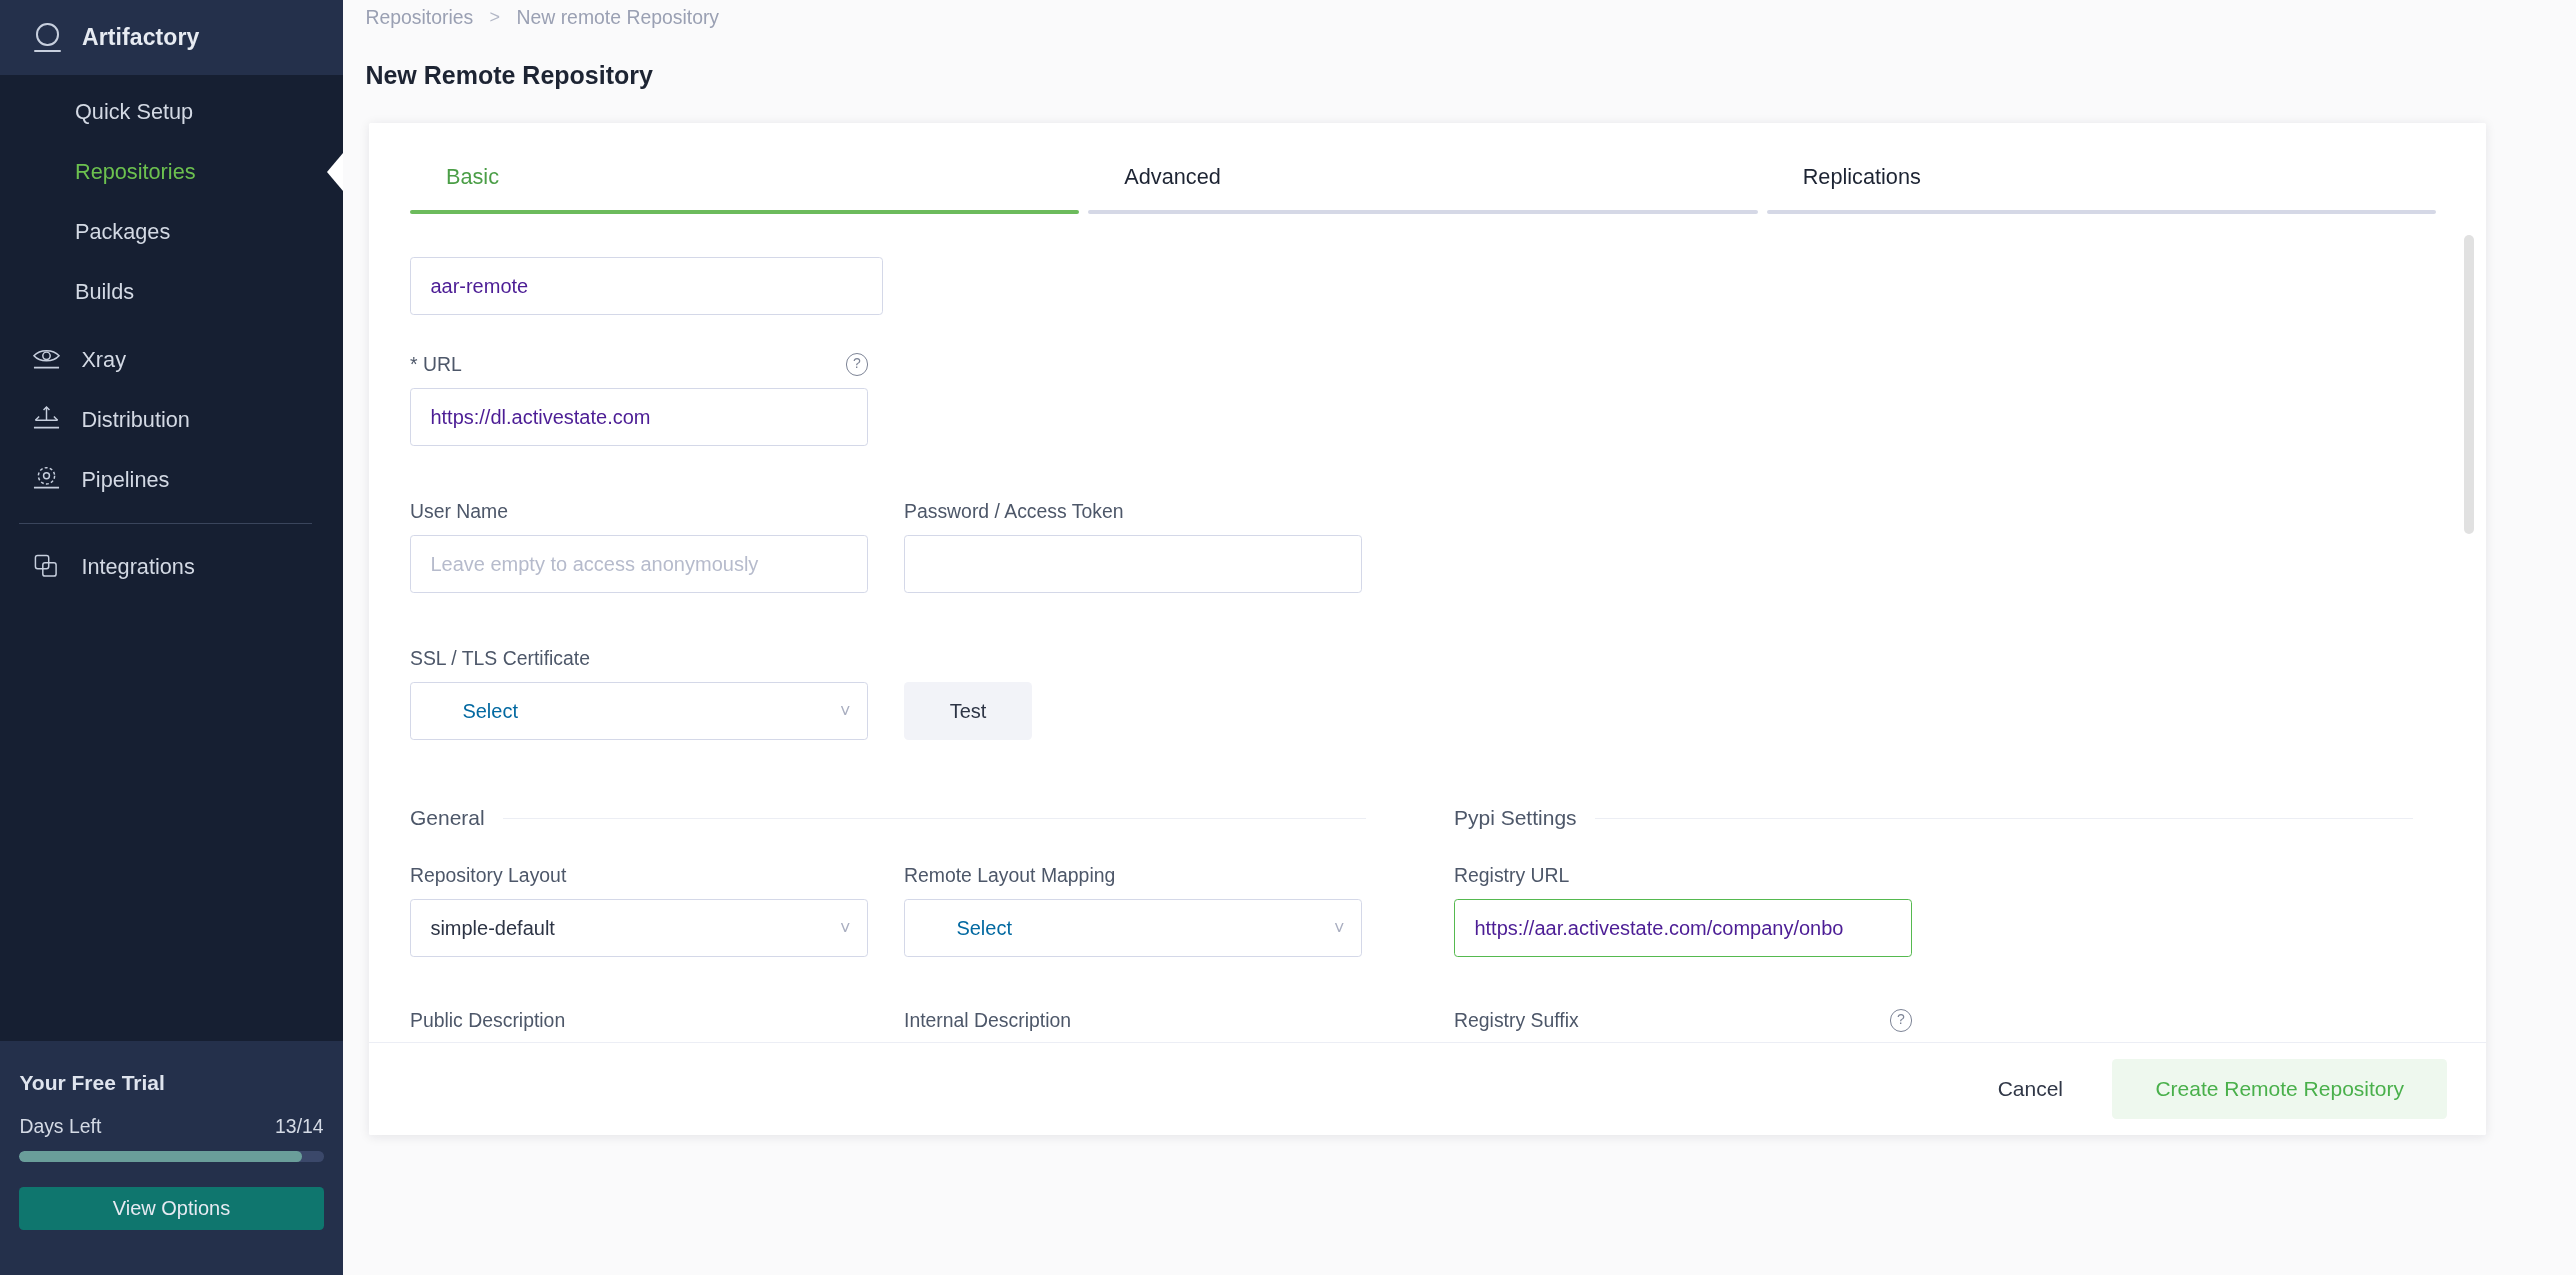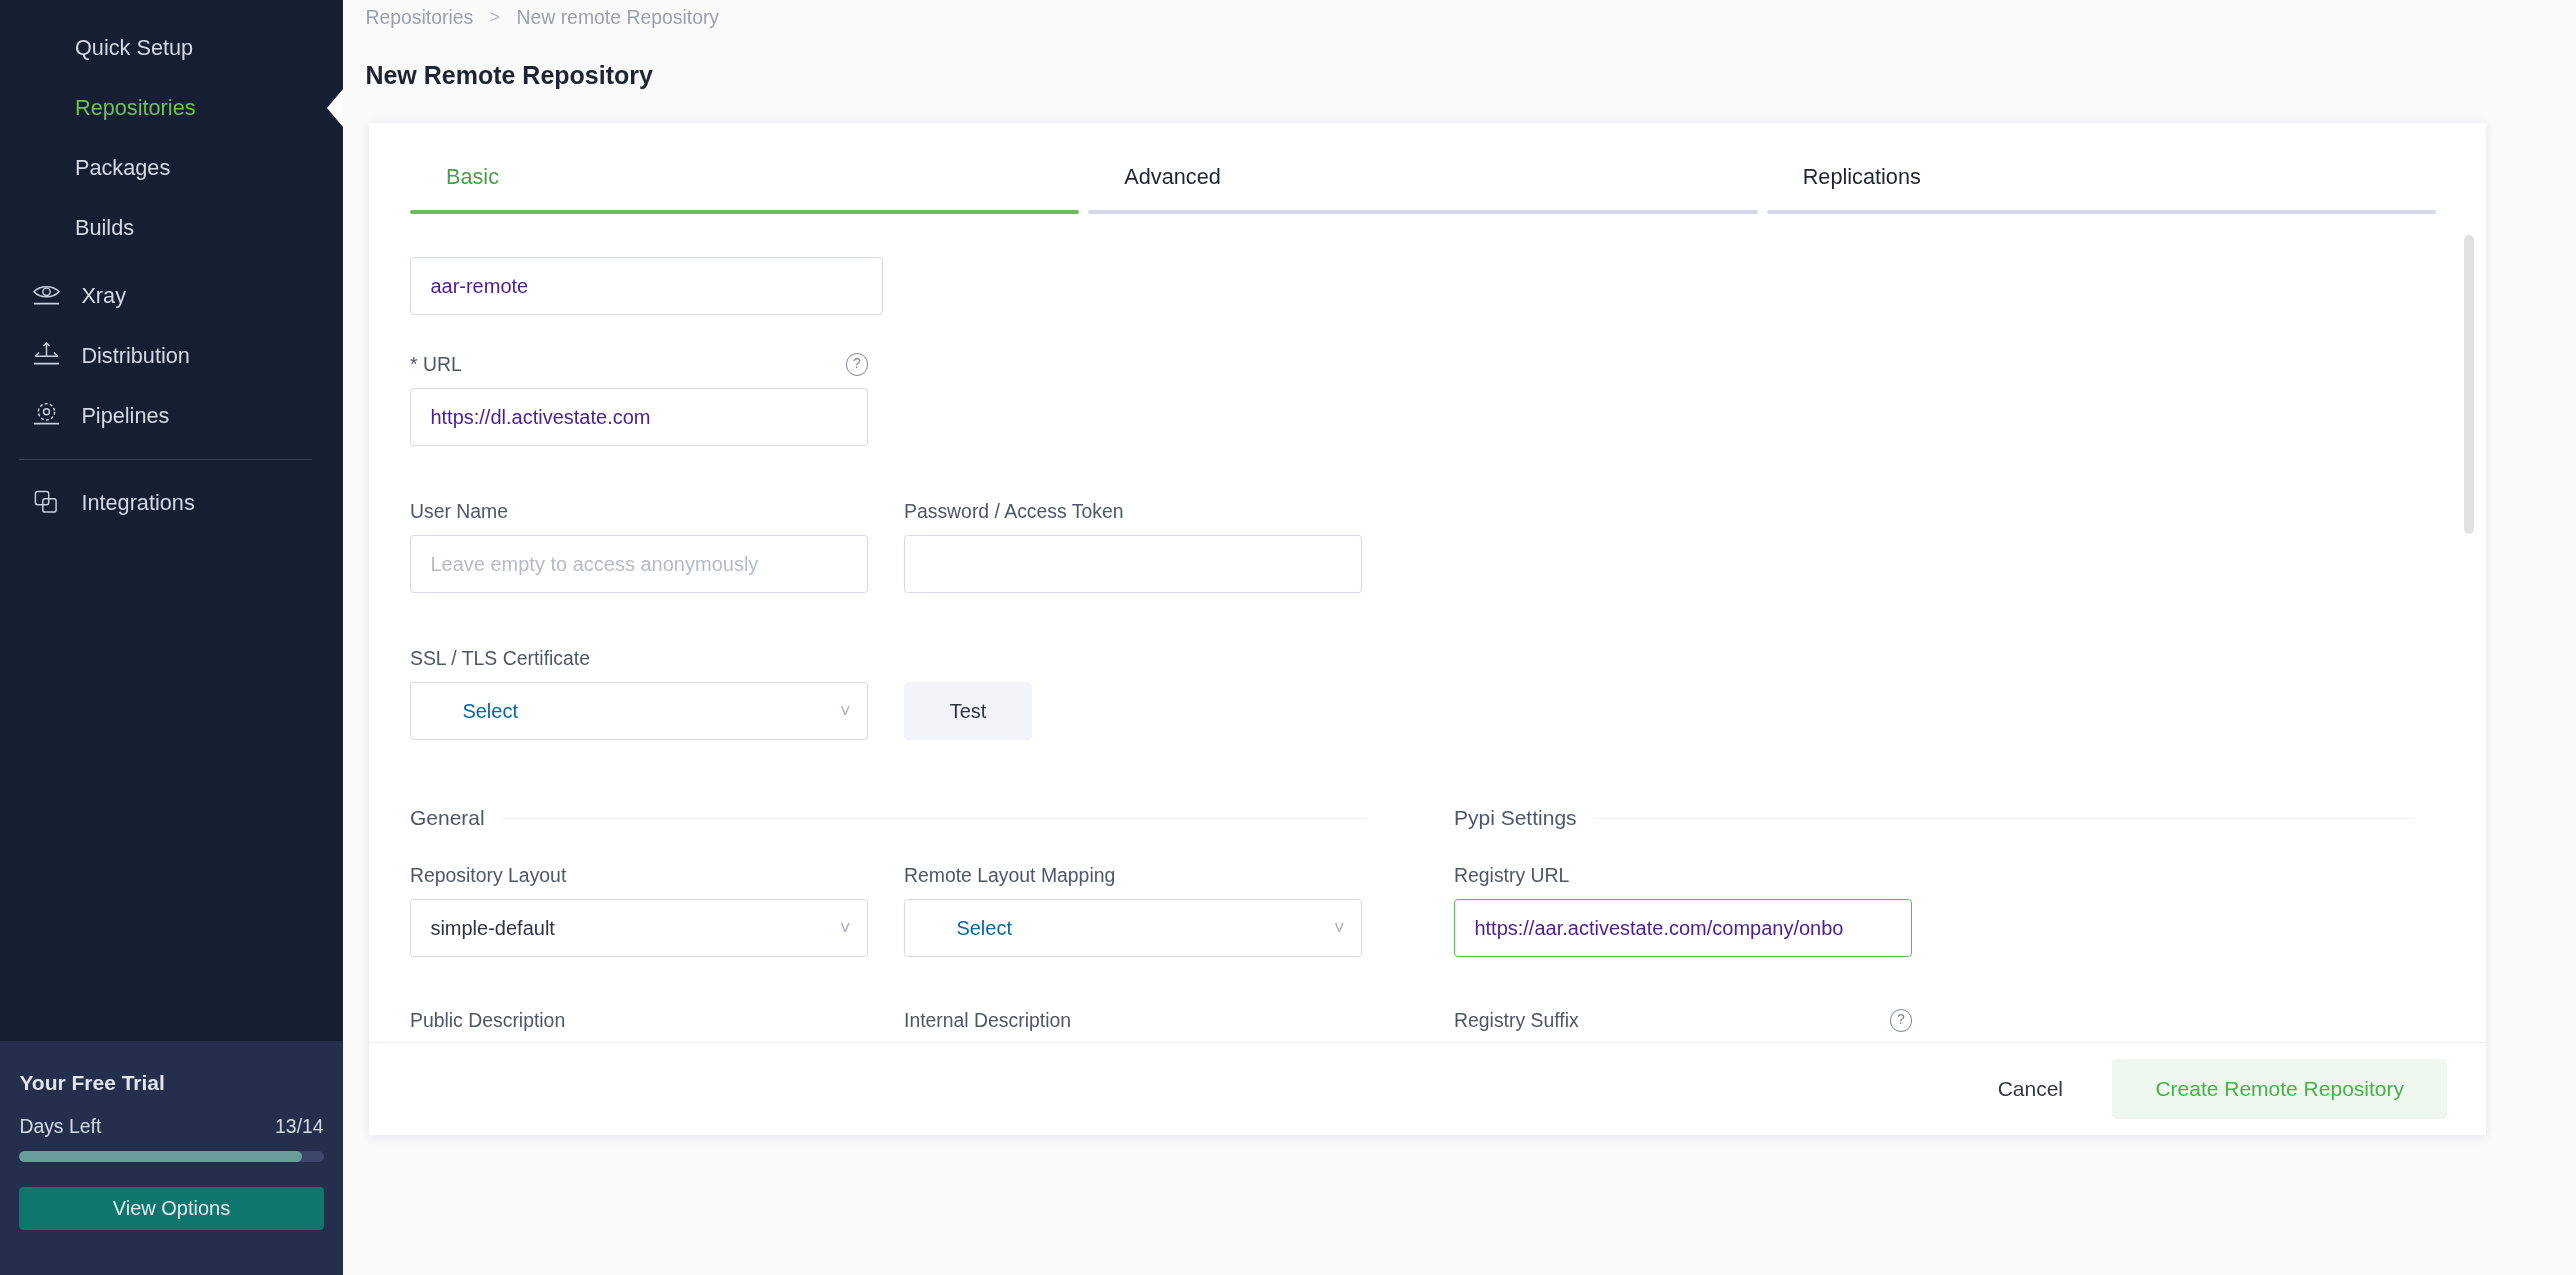--- a/index.html
+++ b/index.html
@@ -32,21 +32,21 @@
   }
   .brand-icon .bar {
     position: absolute; left: 3px; top: 29px; width: 27px; height: 2.2px;
     background: #c7cfde; border-radius: 1.5px;
   }
   .brand-title {
     font-size: 23px; font-weight: bold; color: #e7ebf2; margin-left: 18px;
     letter-spacing: 0.1px;
   }
 
-  .nav-group { padding-top: 18px; }
+  .nav-group { padding-top: 7px; }
   .nav-item {
     height: 60px; display: flex; align-items: center;
     padding-left: 31px; position: relative; cursor: pointer;
   }
   .nav-item .nav-label { font-size: 21.7px; color: #d3d9e4; }
   .nav-item.sub { padding-left: 75px; }
   .nav-item.sub .nav-label { font-size: 21.7px; }
   .nav-item.active .nav-label { color: #6cc14f; }
   .nav-arrow {
     position: absolute; right: 0; top: 50%; transform: translateY(-50%);
@@ -177,20 +177,27 @@
     background: #e1e1e1; border-radius: 5.2px; cursor: pointer;
   }
 </style>
 </head>
 <body>
 
 <div class="app">
 
   <aside class="sidebar">
 
+    <div class="brand">
+      <span class="brand-icon">
+        <span class="circ"></span>
+          <span class="bar"></span>
+      </span>
+      <span class="brand-title">Artifactory</span>
+    </div>
 
     <div class="nav-group">
       <div class="nav-item sub">
         <span class="nav-label">Quick Setup</span>
       </div>
       <div class="nav-item sub active">
         <span class="nav-label">Repositories</span>
         <span class="nav-arrow"></span>
       </div>
       <div class="nav-item sub">

